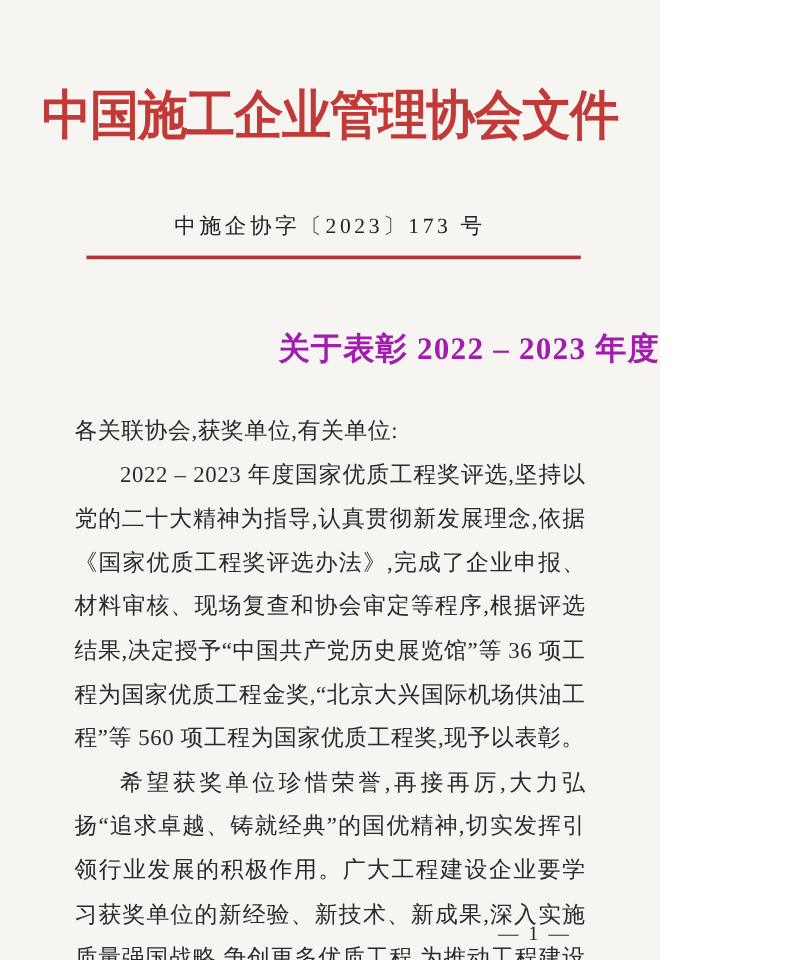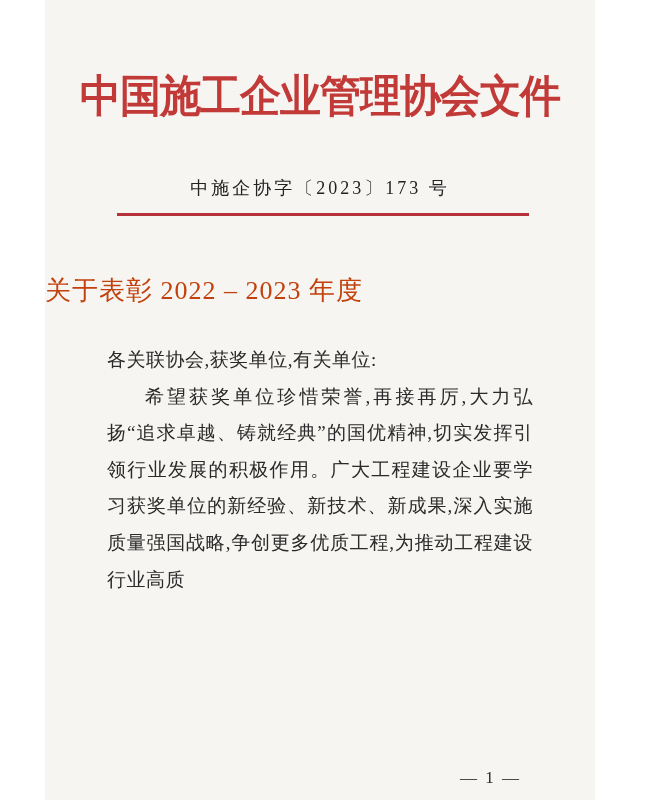--- a/index.html
+++ b/index.html
@@ -5,21 +5,20 @@
   html,body{margin:0;padding:0;}
   .page{
     position:relative;
     width:550px;
     height:800px;
     background:#f6f5f2;
     font-family:"Liberation Serif","DejaVu Serif",serif;
     color:#1d1d1d;
     overflow:hidden;
     box-sizing:border-box;
-    margin-left:45px;
   }
   .org-title{
     margin:0;
     padding-top:64px;
     text-align:center;
     font-size:41px;
     line-height:50px;
     font-weight:bold;
     letter-spacing:-1px;
     color:#c23a38;
@@ -34,26 +33,26 @@
     color:#222;
   }
   .red-rule{
     border:none;
     height:3px;
     background:#b5323a;
     margin:13px 66px 0 72px;
   }
   .doc-title{
     margin:54px 0 0 0;
-    text-align:left;
+    text-align:right;
     font-size:26px;
     line-height:42px;
-    font-weight:normal;
+    font-weight:bold;
     letter-spacing:1px;
-    color:#c2410c;
+    color:#a21caf;
   }
   .doc-title .title-line{display:block;}
   .body-text{
     margin:30px 62px 0 62px;
     font-size:19px;
     line-height:36.6px;
     text-align:justify;
     letter-spacing:0.5px;
     color:#2a2a2a;
   }
@@ -78,18 +77,19 @@
   <div class="doc-number">中施企协字〔2023〕173 号</div>
 
   <hr class="red-rule">
 
   <h2 class="doc-title">
     <span class="title-line">关于表彰 2022 – 2023 年度</span>
   </h2>
 
   <div class="body-text">
     <p class="salutation">各关联协会,获奖单位,有关单位:</p>
+    <p class="para">2022 – 2023 年度国家优质工程奖评选,坚持以党的二十大精神为指导,认真贯彻新发展理念,依据《国家优质工程奖评选办法》,完成了企业申报、材料审核、现场复查和协会审定等程序,根据评选结果,决定授予“中国共产党历史展览馆”等 36 项工程为国家优质工程金奖,“北京大兴国际机场供油工程”等 560 项工程为国家优质工程奖,现予以表彰。</p>
     <p class="para">希望获奖单位珍惜荣誉,再接再厉,大力弘扬“追求卓越、铸就经典”的国优精神,切实发挥引领行业发展的积极作用。广大工程建设企业要学习获奖单位的新经验、新技术、新成果,深入实施质量强国战略,争创更多优质工程,为推动工程建设行业高质</p>
   </div>
 
   <div class="page-number">— 1 —</div>
 
 </div>
 
 </body></html>

